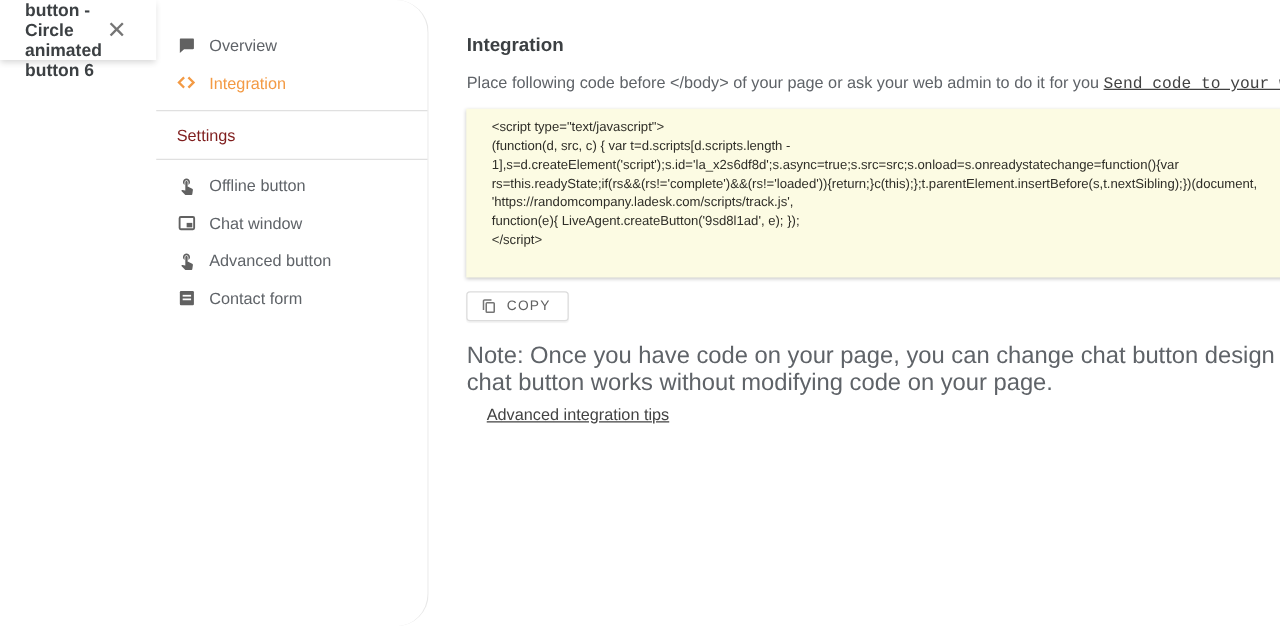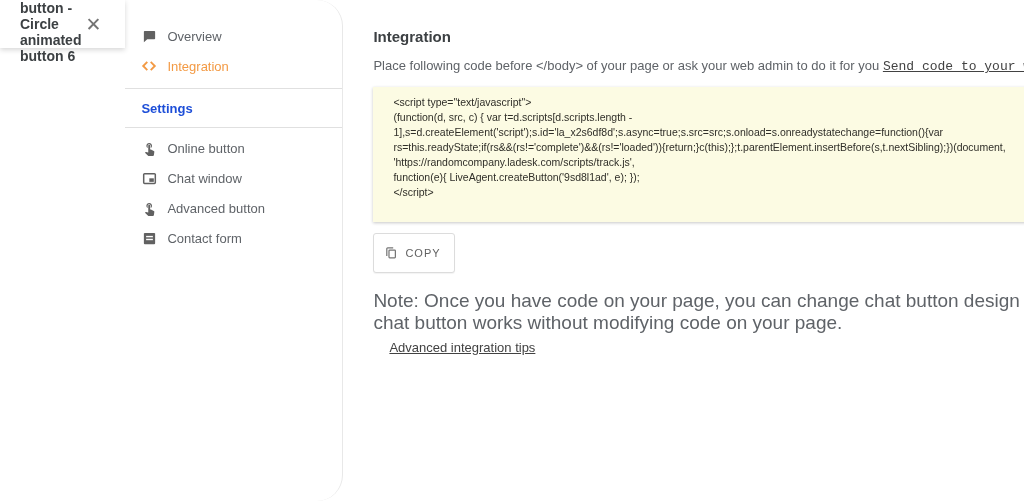--- a/index.html
+++ b/index.html
@@ -15,36 +15,36 @@
   .body-row { flex:1; display:flex; min-height:0; }
 
   
   .sidebar { width:218px; flex:0 0 218px; border-right:1px solid #e8e8e8; padding-top:21px;border-radius:26px; }
   .nav-item { height:30px; display:flex; align-items:center; padding-left:16px; cursor:pointer; }
   .nav-item .nav-icon { width:16px; height:16px; margin-right:10px; display:flex; align-items:center; justify-content:center; flex:0 0 16px; }
   .nav-item .nav-label { font-size:13px; color:#5f6368; }
   .nav-item.active .nav-label { color:#f39a44; }
   .side-divider { border:none; border-top:1px solid #e0e0e0; margin:0; }
   .side-divider.top { margin-top:7px; }
-  .section-label { font-size:13px; font-weight:bold; color:#1d4ed8; padding:12px 16px 11px 16px; }
+  .section-label { font-size:13px; font-weight:normal; color:#7f1d1d; padding:12px 16px 11px 16px; }
   .settings-group { padding-top:5px; }
   .settings-group .nav-item { margin-bottom:0; }
   .settings-group .nav-item + .nav-item { margin-top:0; }
   .settings-group .nav-item { height:30px; }
 
   
   .main { flex:1; padding:28px 26px 0 30px; }
   .main-heading { font-size:15px; font-weight:bold; color:#3c4043; margin-bottom:13px; }
   .instruction { font-size:13px; color:#5f6368; margin-bottom:13px; }
   .link { color:#424242; text-decoration:underline; cursor:pointer;font-family:Liberation Mono, monospace; }
 
   .code-box { width:750px; background:#fcfbe3; box-shadow:0 1px 3px rgba(0,0,0,0.22); padding:8px 18px 22px 20px; }
   .code-text { font-family:"Liberation Sans", sans-serif; font-size:10.5px; line-height:15px; color:#2f2e28; white-space:pre-wrap; overflow-wrap:break-word; word-break:break-word; }
 
-  .copy-btn { margin-top:11px; display:inline-flex; align-items:center; gap:7px; height:40px; padding:0 13px 0 10px; background:#ffffff; border:1px solid #dcdcdc; border-radius:3px; cursor:pointer; box-shadow:0 1px 1px rgba(0,0,0,0.05); }
+  .copy-btn { margin-top:11px; display:inline-flex; align-items:center; gap:7px; height:24px; padding:0 13px 0 10px; background:#ffffff; border:1px solid #dcdcdc; border-radius:3px; cursor:pointer; box-shadow:0 1px 1px rgba(0,0,0,0.05); }
   .copy-btn .copy-label { font-size:11px; color:#616161; letter-spacing:1px; }
 
   .note { margin-top:17px; font-size:19px; color:#5f6368; }
   .advanced { margin-top:6px; margin-left:16px; font-size:13px; color:#424242; text-decoration:underline; cursor:pointer; display:inline-block; }
 </style>
 </head>
 <body>
 
 <div class="app">
 
@@ -80,21 +80,21 @@
       <hr class="side-divider">
 
       <div class="settings-group">
 
         <div class="nav-item">
           <span class="nav-icon">
             <svg width="15" height="15" viewBox="0 0 24 24">
                 <path d="M9 11.24V7.5C9 6.12 10.12 5 11.5 5S14 6.12 14 7.5v3.74c1.21-.81 2-2.18 2-3.74C16 5.01 13.99 3 11.5 3S7 5.01 7 7.5c0 1.56.79 2.93 2 3.74zm9.84 4.63-4.54-2.26c-.17-.07-.35-.11-.54-.11H13v-6c0-.83-.67-1.5-1.5-1.5S10 6.67 10 7.5v10.74c-3.6-.76-3.54-.75-3.67-.75-.31 0-.59.13-.79.33l-.79.8 4.94 4.94c.27.27.65.44 1.06.44h6.79c.75 0 1.33-.55 1.44-1.28l.75-5.27c.01-.07.02-.14.02-.2 0-.62-.38-1.16-.91-1.38z" fill="#616161"></path>
               </svg>
           </span>
-          <span class="nav-label">Online button</span>
+          <span class="nav-label">Offline button</span>
         </div>
 
         <div class="nav-item">
           <span class="nav-icon">
             <svg width="15" height="15" viewBox="0 0 16 16">
                 <rect x="1.8" y="2.8" width="12.4" height="10.4" rx="1" fill="none" stroke="#616161" stroke-width="1.6"></rect>
                 <rect x="7.8" y="7.8" width="4.8" height="3.8" fill="#616161"></rect>
               </svg>
           </span>
           <span class="nav-label">Chat window</span>

